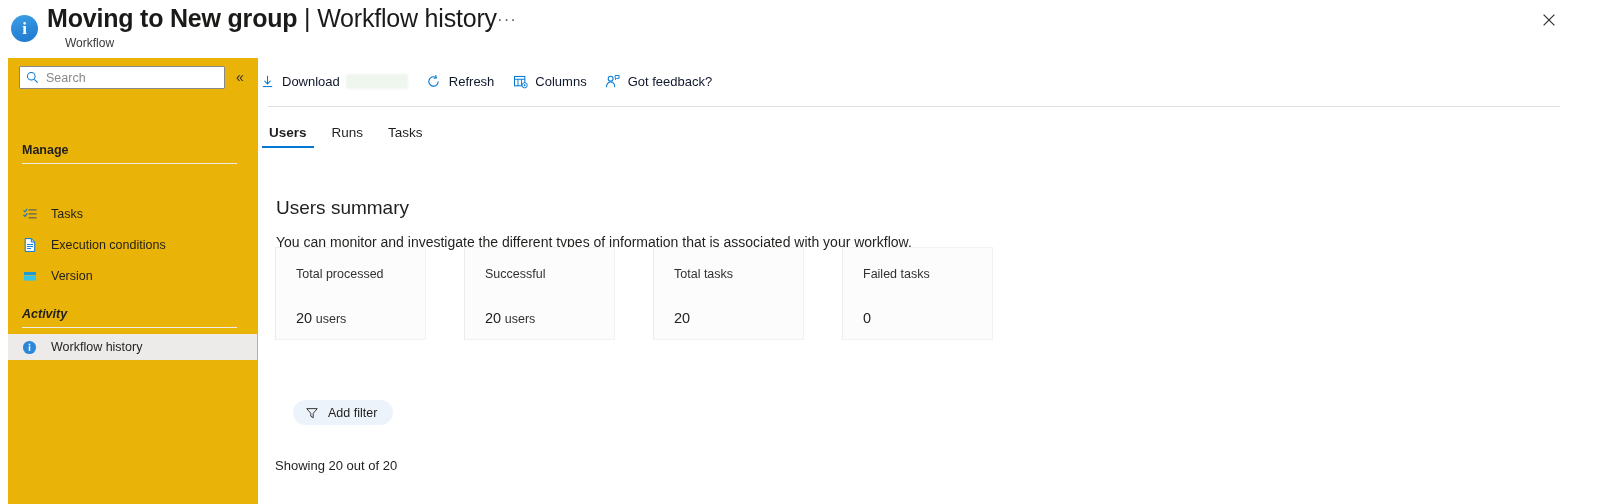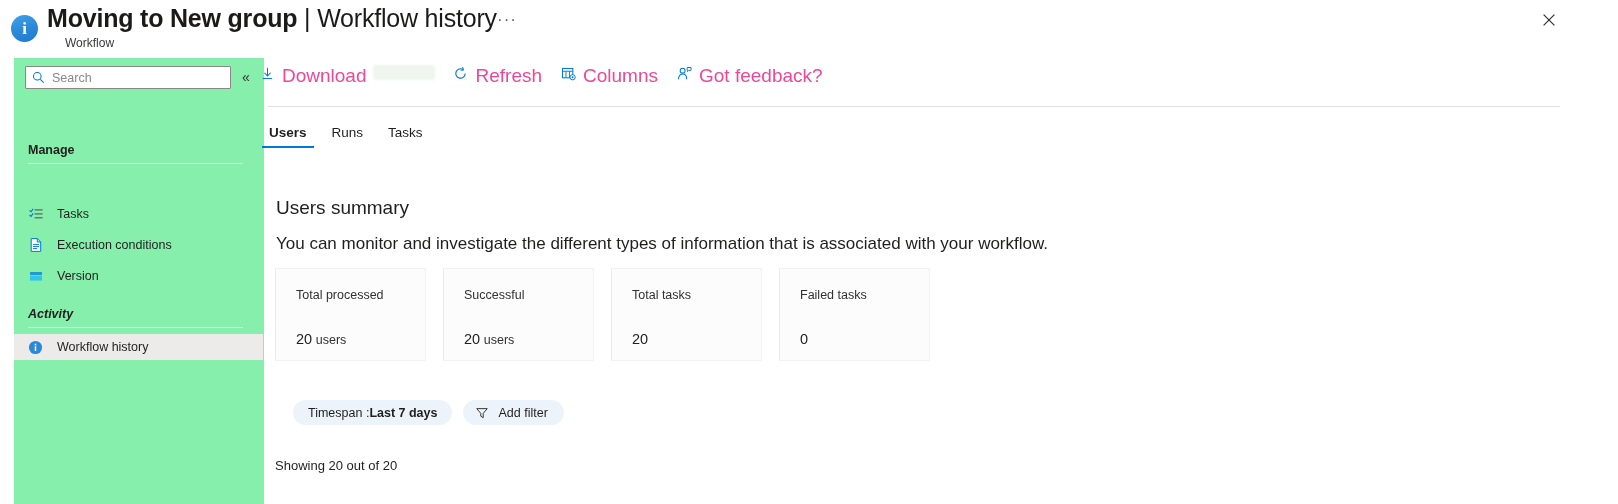--- a/index.html
+++ b/index.html
@@ -40,21 +40,21 @@
     width: 20px; height: 22px; line-height: 18px;
     font-size: 17px; color: #605e5c; text-align:center; letter-spacing:1px;
   }
   .close-btn {
     position: absolute; left: 1539px; top: 10px;
     width: 20px; height: 20px; color: #323130;
   }
   .close-btn svg { display:block; }
 
   
-  .sidebar { position: absolute; left: 14px; top: 58px; width: 250px; height: 446px; background:#86efac; }
+  .sidebar { position: absolute; left: 8px; top: 58px; width: 250px; height: 446px; background:#eab308; }
   .search-wrap { position:absolute; left: 11px; top: 8px; width: 206px; height: 23px; }
   .search-box {
     width: 206px; height: 23px; border: 1px solid #8a8886; background:#fff;
     display:flex; align-items:center; padding: 0 6px; border-radius: 1px;
   }
   .search-box .mag { width: 13px; height: 13px; flex:0 0 auto; color:#0078d4; margin-right: 5px; }
   .search-box input {
     border:none; outline:none; font-size: 12.5px; color:#605e5c;
     font-family:"Liberation Sans", sans-serif; width: 100%; background: transparent;
   }
@@ -73,21 +73,21 @@
   .nav-group {
     position:absolute; left: 14px; font-size: 12.5px; font-weight: 700; color:#201f1e;
   }
   .nav-rule { position:absolute; left: 14px; width: 215px; height: 1px; background:#edebe9; }
 
   
   .content { position:absolute; left: 250px; top: 58px; width: 1368px; height: 446px; }
 
   .toolbar { position:absolute; left: 0; top: 7px; height: 32px; display:flex; align-items:center; }
   .tb-item {
-    display:flex; height: 32px; padding: 0 9px; font-size: 19px; color:#ec4899;
+    display:flex; align-items:center; height: 32px; padding: 0 9px; font-size: 13px; color:#0f172a;
     white-space: nowrap;
   }
   .tb-item .ic { width: 16px; height: 16px; margin-right: 7px; color:#0078d4; flex:0 0 auto; display:flex; align-items:center; justify-content:center; }
   .redaction {
     width: 62px; height: 15px; background: #eef6ee; border-radius: 2px; margin-left: 6px;
     filter: blur(1.2px);
   }
 
   .toolbar-rule { position:absolute; left: 18px; top: 48px; width: 1292px; height: 1px; background:#e1dfdd; }
 
@@ -97,24 +97,24 @@
   }
   .tab.active { font-weight: 700; }
   .tab.active::after {
     content:""; position:absolute; left:0; right:0; bottom:0; height: 2px; background:#0078d4;
   }
 
   .section-title {
     position:absolute; left: 26px; top: 139px; font-size: 19px; font-weight: 400; color:#201f1e;
   }
   .section-desc {
-    position:absolute; left: 26px; top: 176px; font-size: 17px; color:#201f1e;
-  }
-
-  .cards { position:absolute; left: 25px; top: 210px; display:flex; }
+    position:absolute; left: 26px; top: 176px; font-size: 14px; color:#201f1e;
+  }
+
+  .cards { position:absolute; left: 25px; top: 189px; display:flex;gap:21px; }
   .card {
     width: 151px; height: 93px; background:#fcfcfc;
     border-left: 1px solid #edebe9; border-top: 1px solid #f3f2f1;
     border-right: 1px solid #f3f2f1; border-bottom: 1px solid #f3f2f1;
     margin-right: 17px; padding: 19px 0 0 20px; position:relative;
   }
   .card-label { font-size: 12.5px; color:#323130; }
   .card-value { position:absolute; left: 20px; top: 62px; font-size: 13px; color:#201f1e; }
   .card-value b { font-size: 14.5px; font-weight: 400; text-align: center; }
   .card-value .unit { font-weight: 400; font-size: 12.5px; color:#323130; }
@@ -322,24 +322,20 @@
         <div class="card-label">Failed tasks</div>
         <div class="card-value">
           <b>0</b>
           <span class="unit"></span>
         </div>
       </div>
 
     </div>
 
     <div class="filters">
-      <div class="pill">
-        <span>Timespan : </span>
-        <b>Last 7 days</b>
-      </div>
       <div class="pill add">
         <span class="ic">
           <svg width="14" height="14" viewBox="0 0 16 16">
             <path d="M2 3 H14 L9.4 8.4 V13.4 L6.6 11.6 V8.4 Z" fill="none" stroke="#323130" stroke-width="1.1" stroke-linejoin="round"></path>
           </svg>
         </span>
         <span>Add filter</span>
       </div>
     </div>
 

